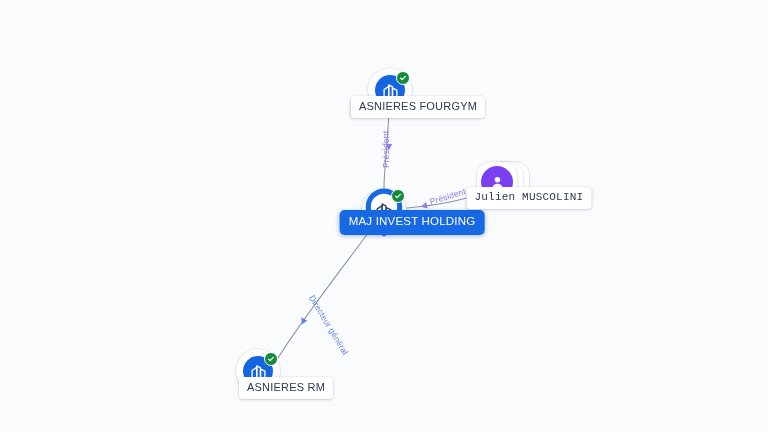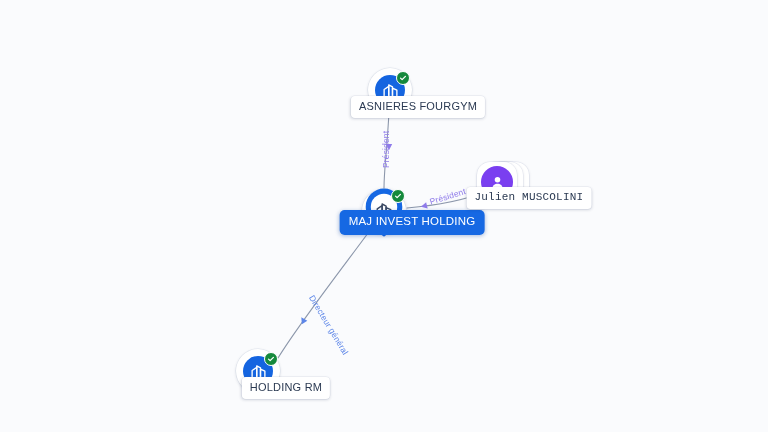--- a/index.html
+++ b/index.html
@@ -217,16 +217,16 @@
           <path d="M14.8 21V8.7L21 11.6V21" stroke="#ffffff" stroke-width="1.9" stroke-linejoin="round" stroke-linecap="round"></path>
           <path d="M2 21h20" stroke="#ffffff" stroke-width="1.9" stroke-linecap="round"></path>
         </svg>
       </div>
       <div class="badge" style="left:28px;top:3px;">
         <svg width="8" height="8" viewBox="0 0 12 12">
           <path d="M2.3 6.2 L4.7 8.5 L9.6 3.5" stroke="#ffffff" stroke-width="1.9" fill="none" stroke-linecap="round" stroke-linejoin="round"></path>
         </svg>
       </div>
     </div>
-    <div class="label" style="top:28px;">HOLDING RM</div>
+    <div class="label" style="top:28px;">ASNIERES RM</div>
   </div>
 
 </div>
 
 </body></html>

